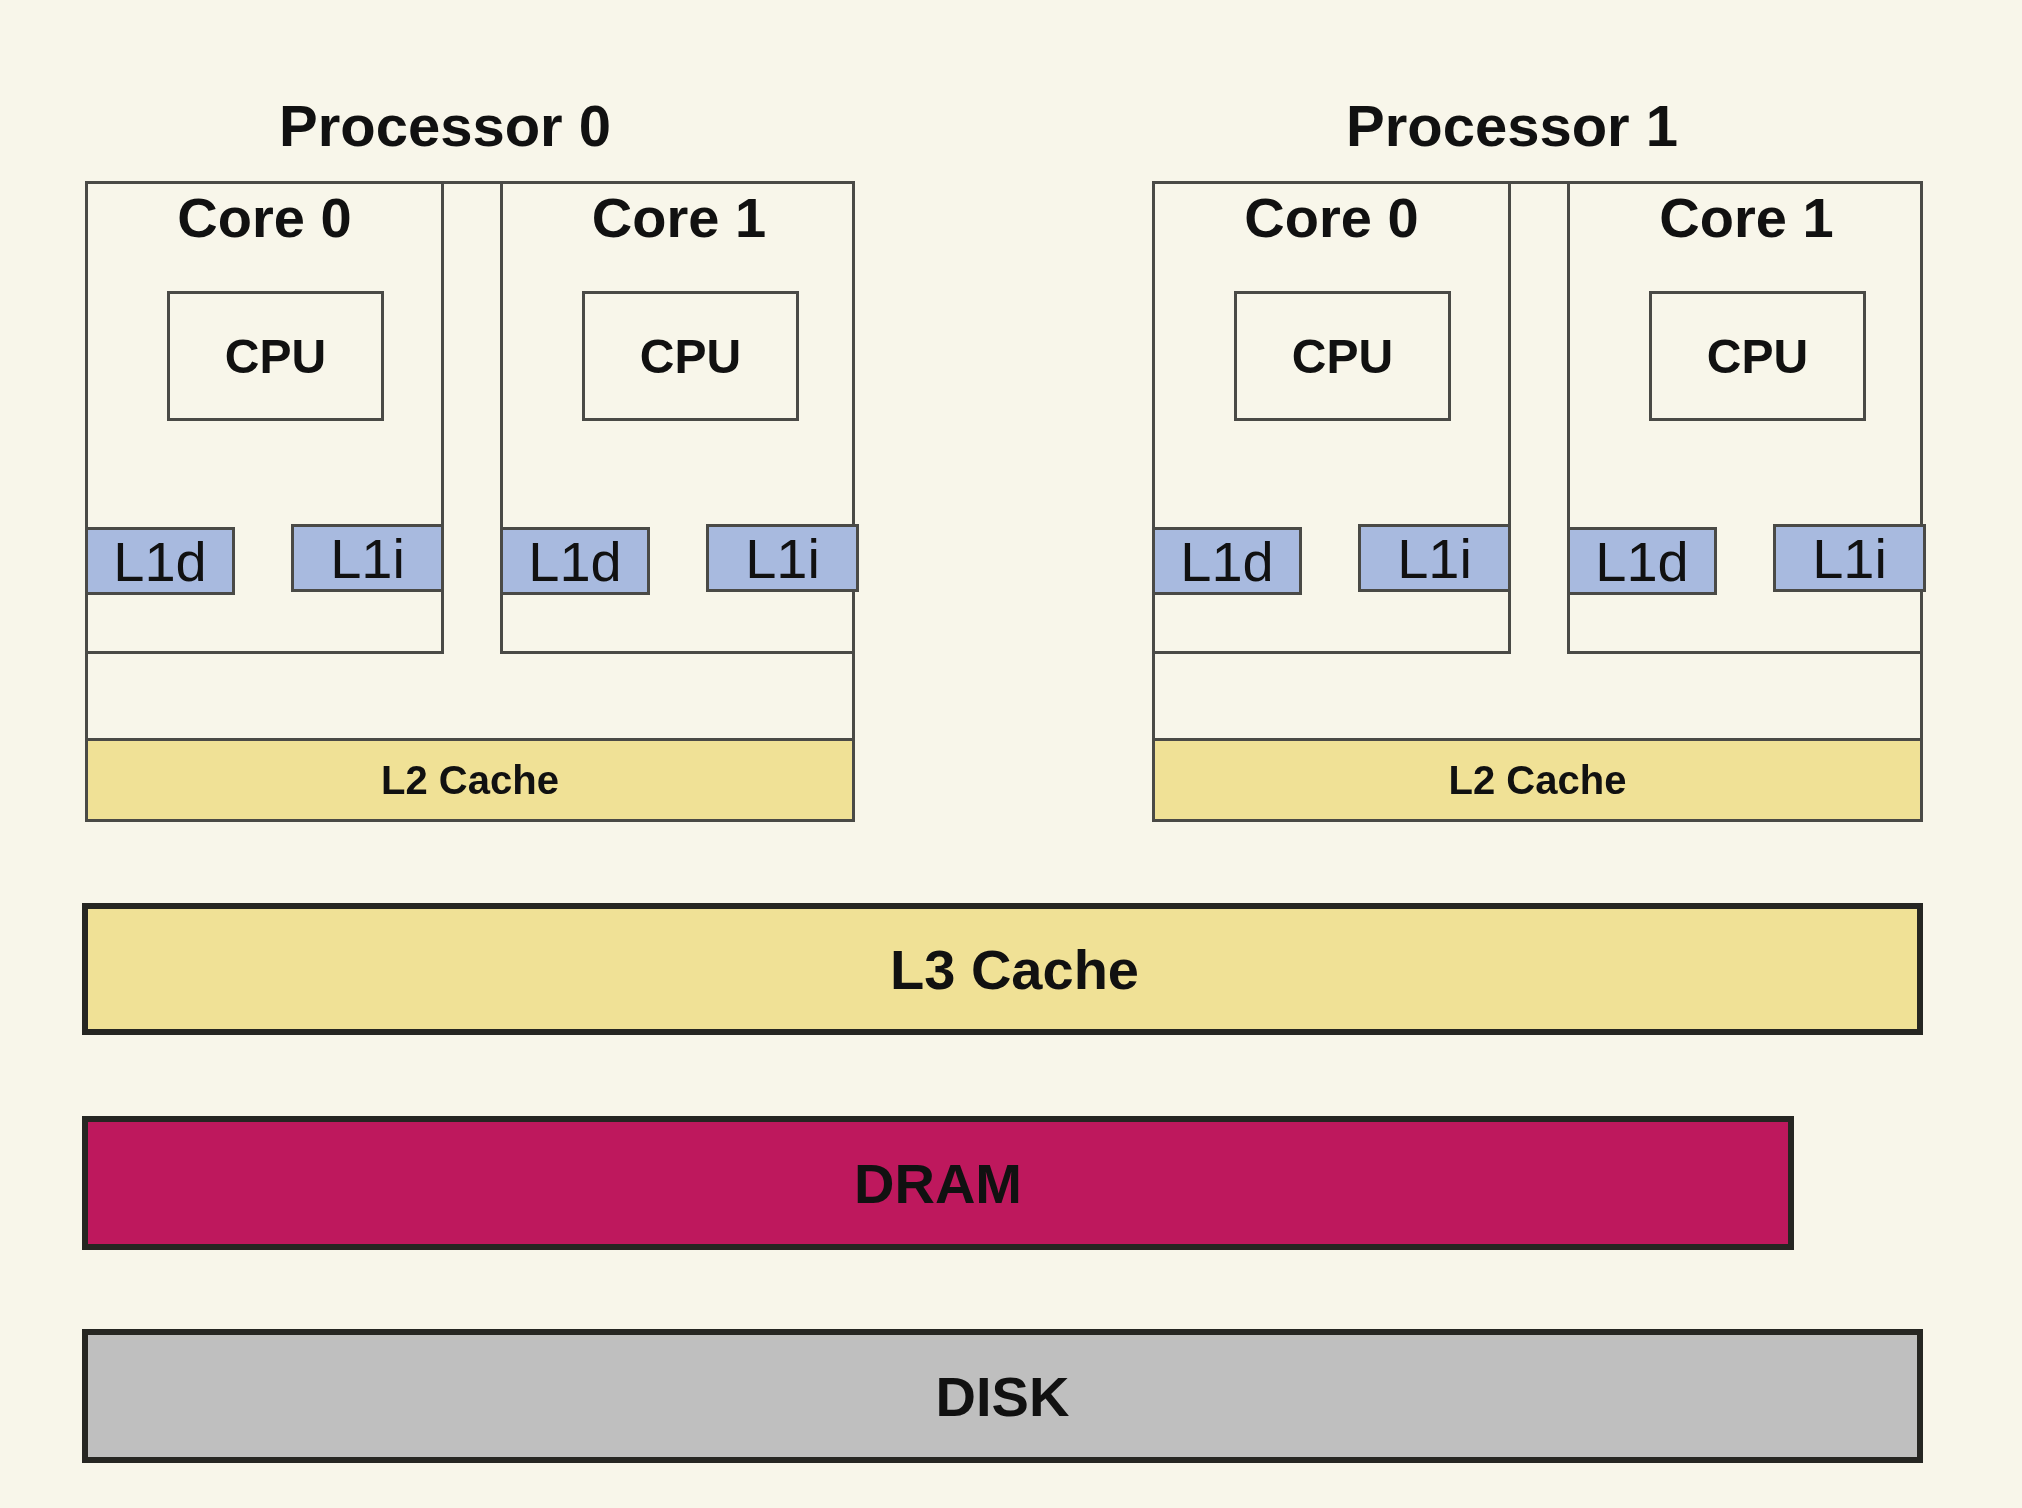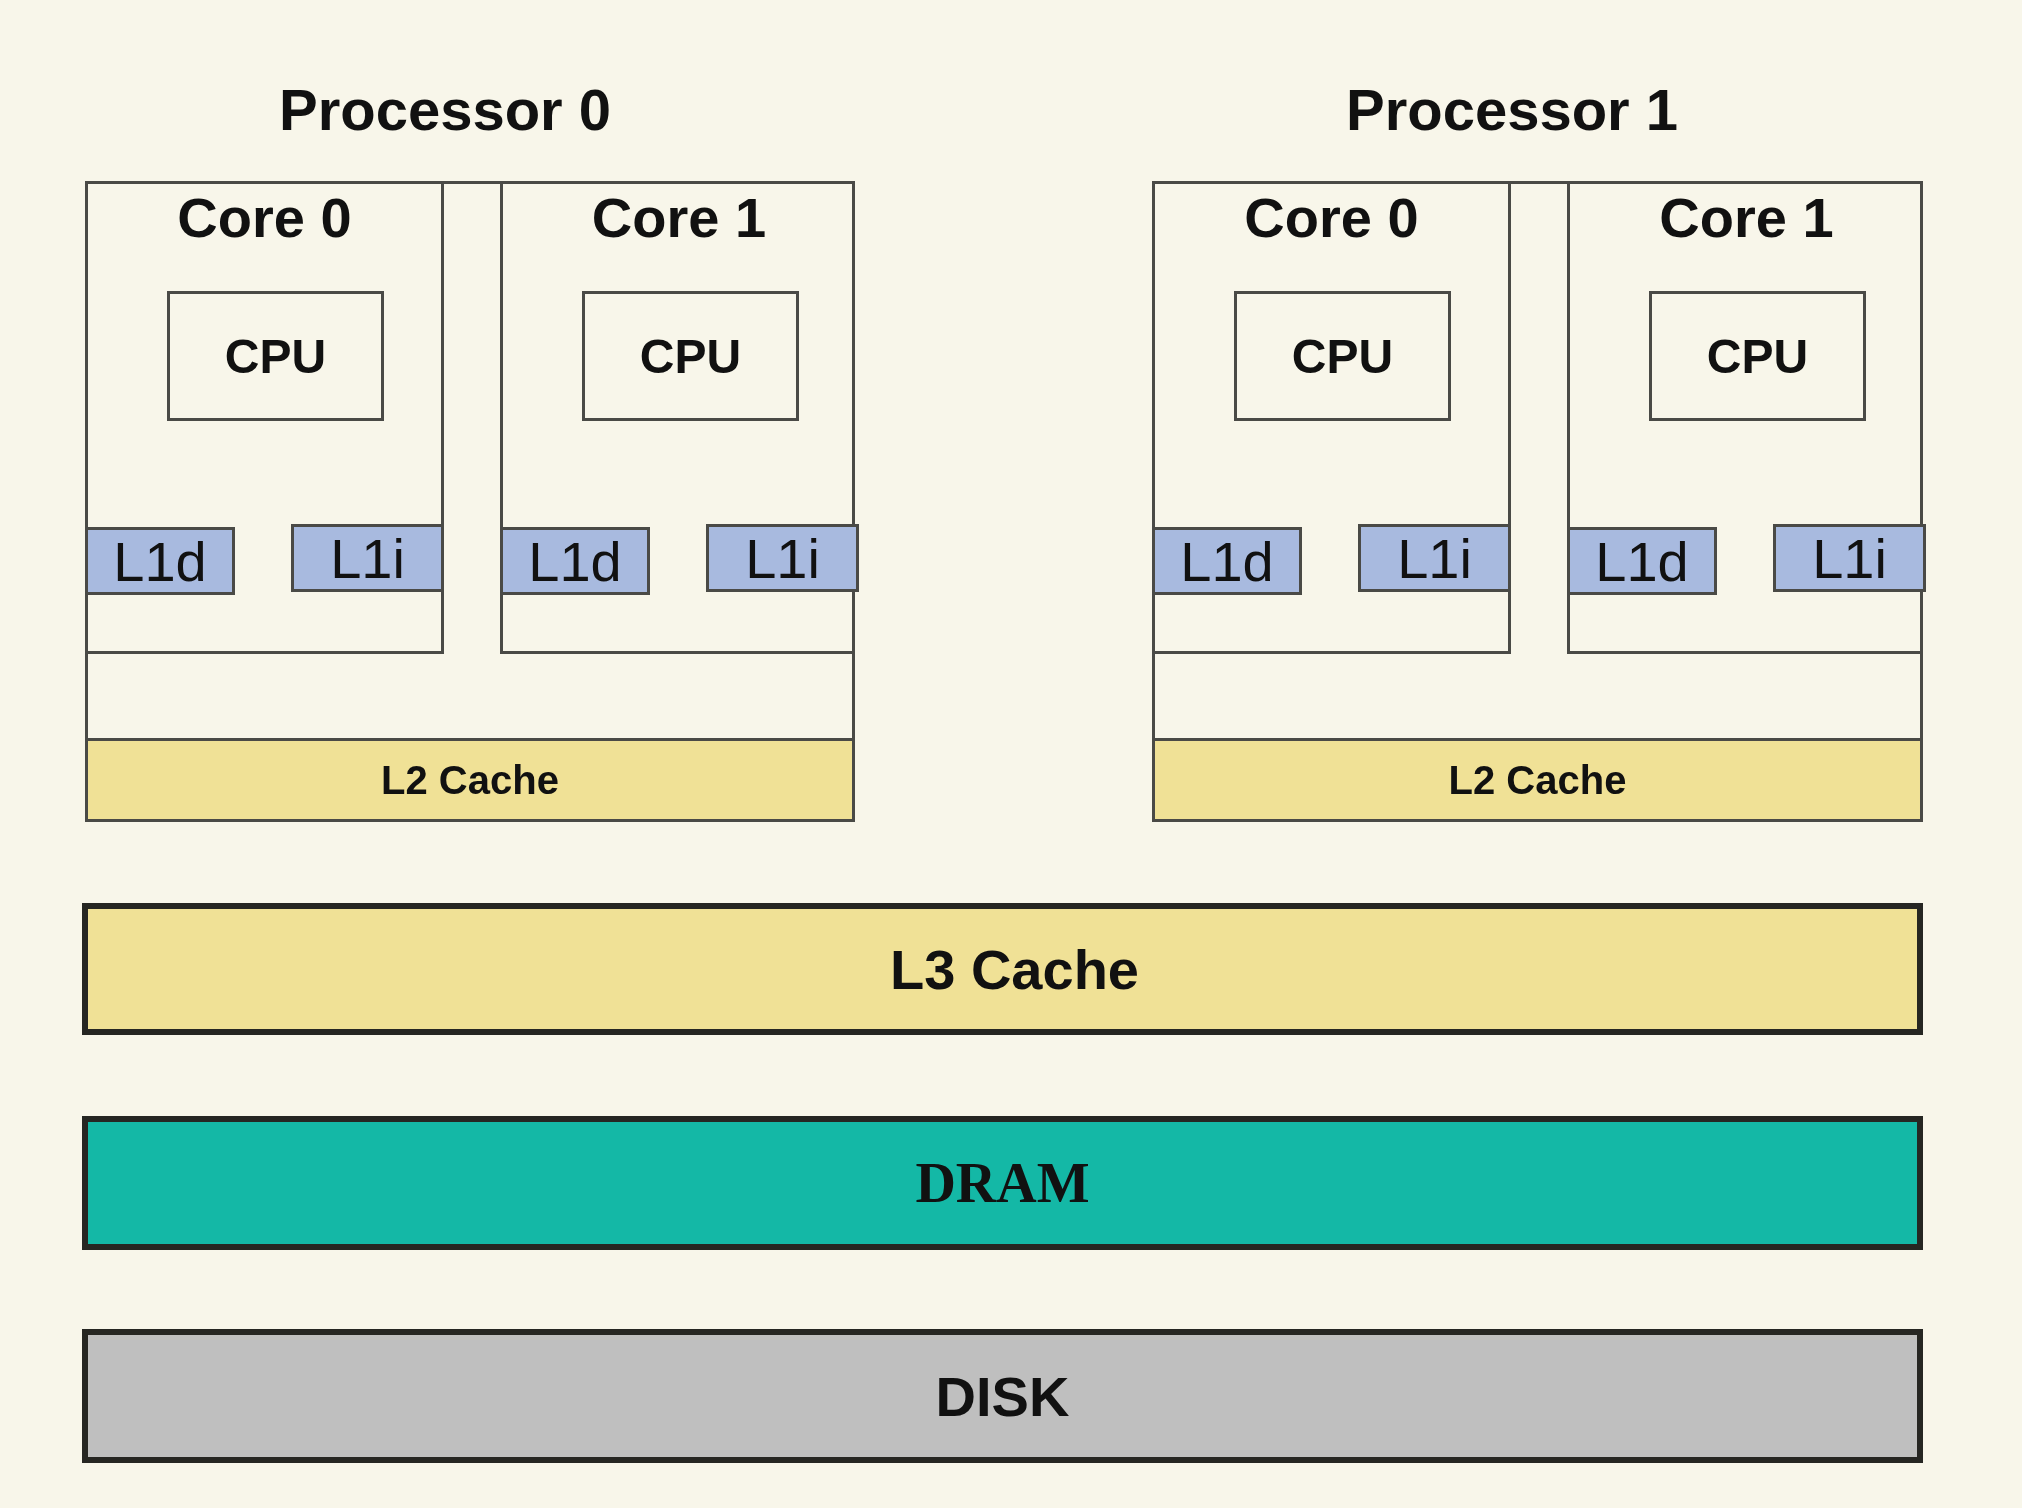--- a/index.html
+++ b/index.html
@@ -1,19 +1,19 @@
 <!DOCTYPE html>
 <html><head>
 <meta charset="utf-8">
 <style>
   html, body { margin:0; padding:0; }
   body { width:2022px; height:1508px; background:#f8f6ea; position:relative; overflow:hidden;
          font-family:"Liberation Sans", sans-serif; color:#111; }
   .abs { position:absolute; box-sizing:border-box; }
-  .proc-label { font-weight:bold; font-size:58px; text-align:center; width:500px; }
+  .proc-label { font-weight:bold; font-size:58px; text-align:center; width:500px;margin-top:16px; }
   .proc { border:3px solid #4a4a46; }
   .core { border:3px solid #4a4a46; border-top:none; }
   .core-title { position:absolute; top:1px; left:0; right:0; text-align:center; font-weight:bold; font-size:56px; }
   .cpu { border:3px solid #4a4a46; display:flex; align-items:center; justify-content:center;
          font-weight:bold; font-size:48px; }
   .l1 { background:#a8badf; border:3px solid #4a4a46; display:flex; align-items:center; justify-content:center;
         font-size:56px;text-align:center; }
   .l2 { background:#f0e196; border-top:3px solid #4a4a46; display:flex; align-items:center; justify-content:center;
         font-weight:bold; font-size:40px; }
   .big { border:6px solid #262622; display:flex; align-items:center; justify-content:center;
@@ -50,14 +50,14 @@
   <div class="abs core" style="left:412px; top:-3px; width:356px; height:473px; border-top:3px solid #4a4a46; border-right:none;">
     <div class="core-title">Core 1</div>
     <div class="abs cpu" style="left:79px; top:107px; width:217px; height:130px;">CPU</div>
     <div class="abs l1" style="left:-3px; top:343px; width:150px; height:68px;">L1d</div>
     <div class="abs l1" style="left:203px; top:340px; width:153px; height:68px;">L1i</div>
   </div>
   <div class="abs l2" style="left:0; top:554px; width:765px; height:81px;">L2 Cache</div>
 </div>
 
 <div class="abs big" style="left:82px; top:903px; width:1841px; height:132px; background:#f0e196;padding-left:24px;">L3 Cache</div>
-<div class="abs big" style="left:82px; top:1116px; width:1841px; height:134px; background:#14b8a6;font-family:Liberation Serif, serif;">DRAM</div>
+<div class="abs big" style="left:82px; top:1116px; width:1712px; height:134px; background:#be185d;">DRAM</div>
 <div class="abs big" style="left:82px; top:1329px; width:1841px; height:134px; background:#bfbfbf;">DISK</div>
 
 </body></html>

